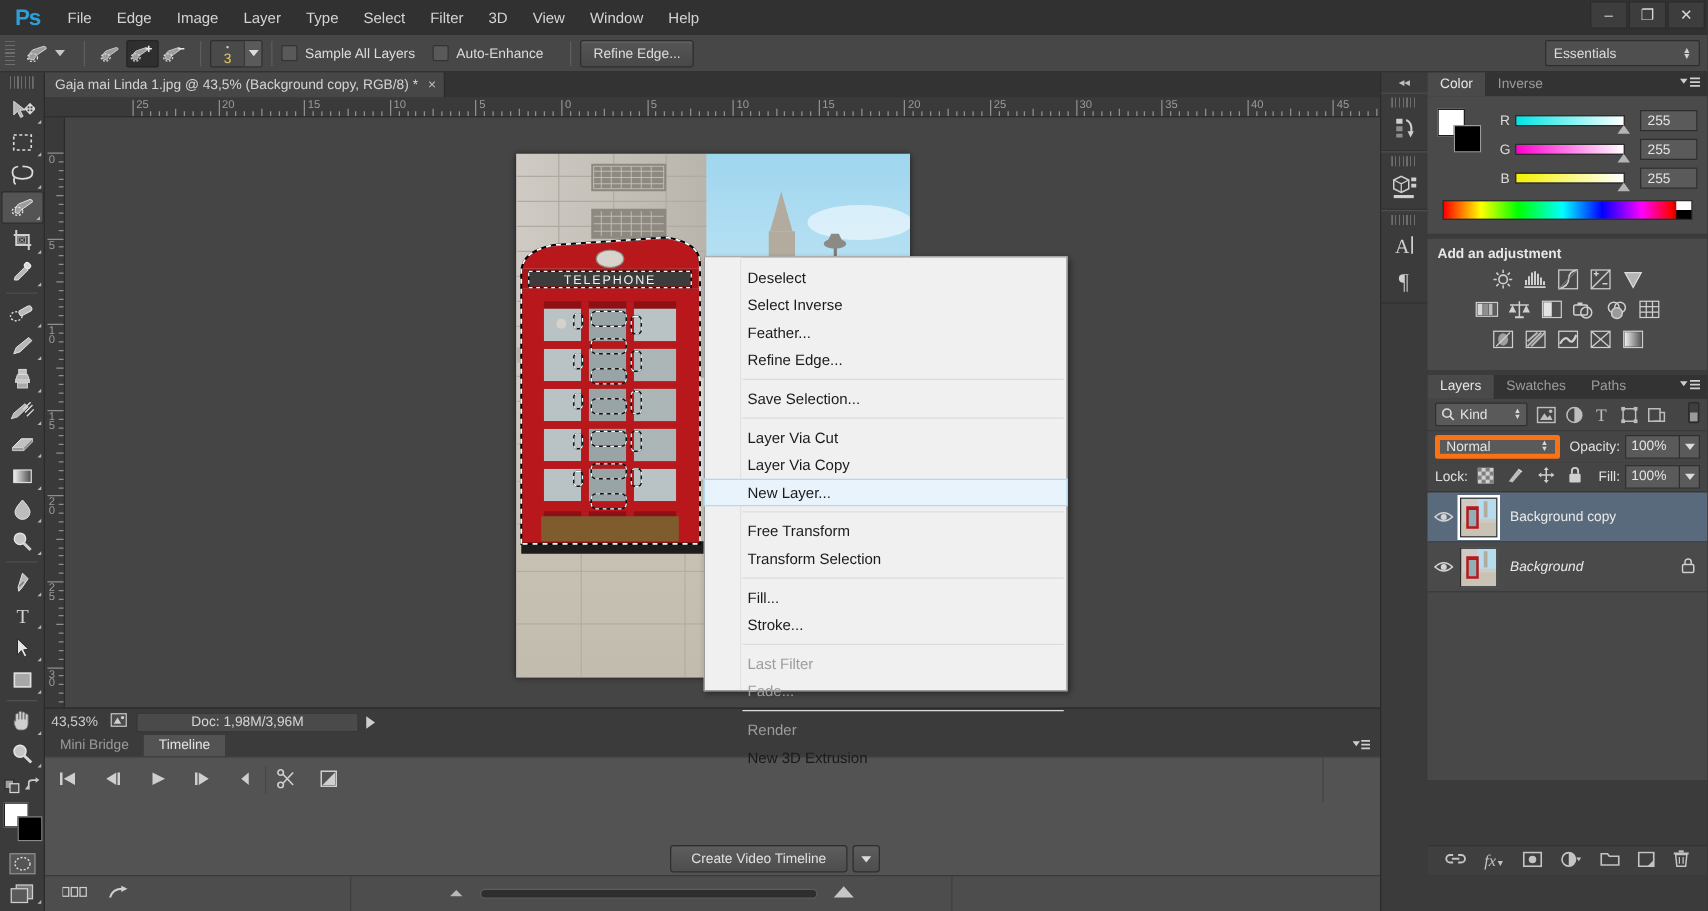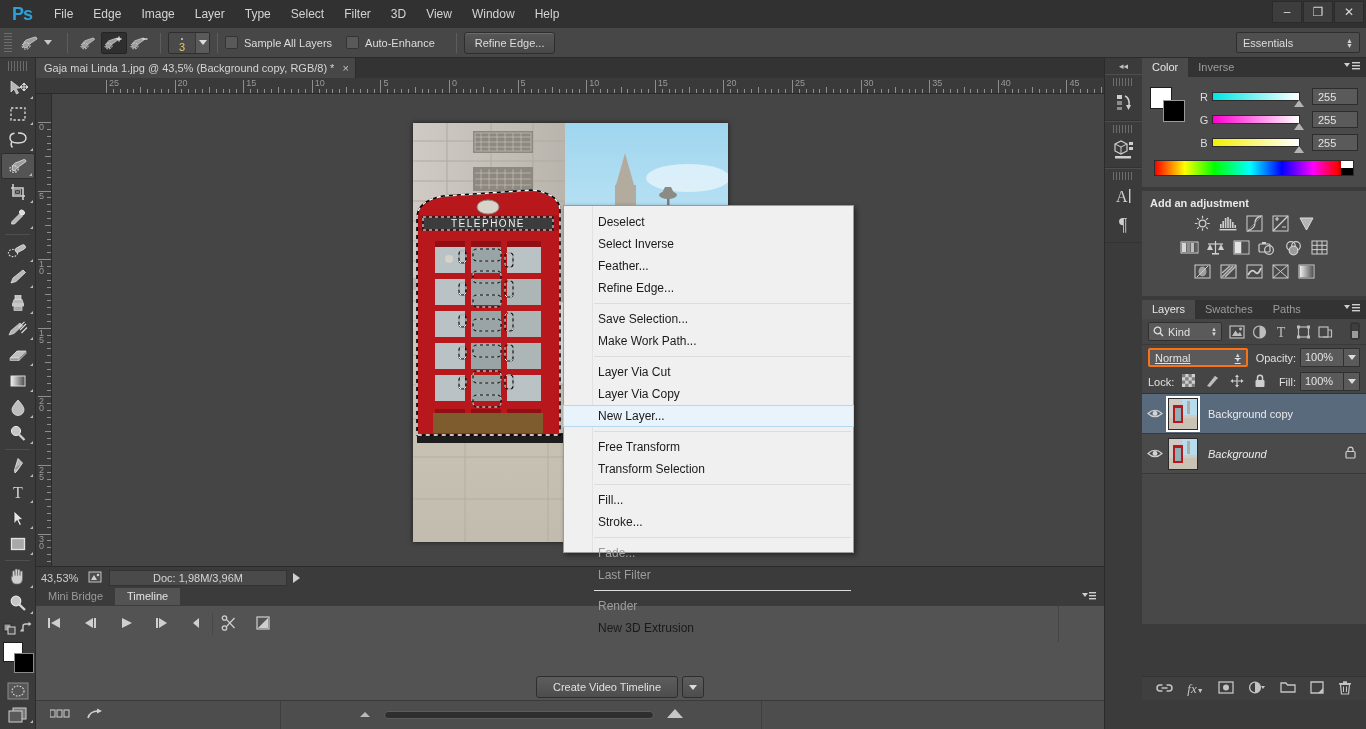--- a/index.html
+++ b/index.html
@@ -200,23 +200,23 @@
                  background:#454545; border-bottom:1px solid #3a3a3a; }
   .kind-sel { display:flex; align-items:center; width:74px; height:19px;
               background:#5a5a5a; border:1px solid #303030; border-radius:2px;
               padding:0 4px; font-size:11px; color:#e0e0e0; }
   .kind-arrows { margin-left:auto; display:flex; flex-direction:column;
                  font-size:6px; line-height:5px; color:#d8d8d8; }
   .filt-ico { width:22px; height:20px; display:flex; align-items:center;
               justify-content:center; }
   .blendrow { height:25px; display:flex; align-items:center; padding:0 6px;
               background:#454545; }
-  .blend-sel { width:110px; height:19px; background:#5a5a5a; border:2px solid #f97316;
+  .blend-sel { width:110px; height:19px; background:#5a5a5a; border:4px solid #f97316;
                border-radius:2px; font-size:11px; color:#e4e4e4; display:flex;
-               align-items:center; padding:0 5px;text-decoration:underline; }
+               align-items:center; padding:0 5px; }
   .opval { width:44px; height:19px; background:#5a5a5a; border:1px solid #303030;
            font-size:11px; color:#e4e4e4; line-height:17px; padding-left:4px; }
   .opdrop { width:16px; height:19px; background:#5a5a5a; border:1px solid #303030;
             border-left:none; display:flex; align-items:center; justify-content:center; }
   .lockrow { height:24px; display:flex; align-items:center; padding:0 6px;
              background:#454545; border-bottom:1px solid #333; }
   .layer-row { height:40px; display:flex; align-items:center;
                border-bottom:1px solid #383838; background:#4a4a4a; }
   .layer-row.sel { background:#5a6a7d; }
   .eye { width:26px; display:flex; align-items:center; justify-content:center; }
@@ -1547,33 +1547,32 @@
 
   <div class="ctxmenu">
     <div class="ctx-gutter"></div>
     <div id="ctx-items" style="position:relative;padding-top:5px">
         <div class="ctx-item">Deselect</div>
         <div class="ctx-item">Select Inverse</div>
         <div class="ctx-item">Feather...</div>
         <div class="ctx-item">Refine Edge...</div>
         <div class="ctx-sep"></div>
         <div class="ctx-item">Save Selection...</div>
-        <div class="ctx-item">Make Work Path...</div>
         <div class="ctx-sep"></div>
         <div class="ctx-item">Layer Via Cut</div>
         <div class="ctx-item">Layer Via Copy</div>
         <div class="ctx-item hl">New Layer...</div>
         <div class="ctx-sep"></div>
         <div class="ctx-item">Free Transform</div>
         <div class="ctx-item">Transform Selection</div>
         <div class="ctx-sep"></div>
         <div class="ctx-item">Fill...</div>
         <div class="ctx-item">Stroke...</div>
         <div class="ctx-sep"></div>
+        <div class="ctx-item dis">Last Filter</div>
         <div class="ctx-item dis">Fade...</div>
-        <div class="ctx-item dis">Last Filter</div>
         <div class="ctx-sep"></div>
         <div class="ctx-item dis">Render</div>
         <div class="ctx-item">New 3D Extrusion</div>
       </div>
   </div>
 
 </div>
 
 </body></html>

